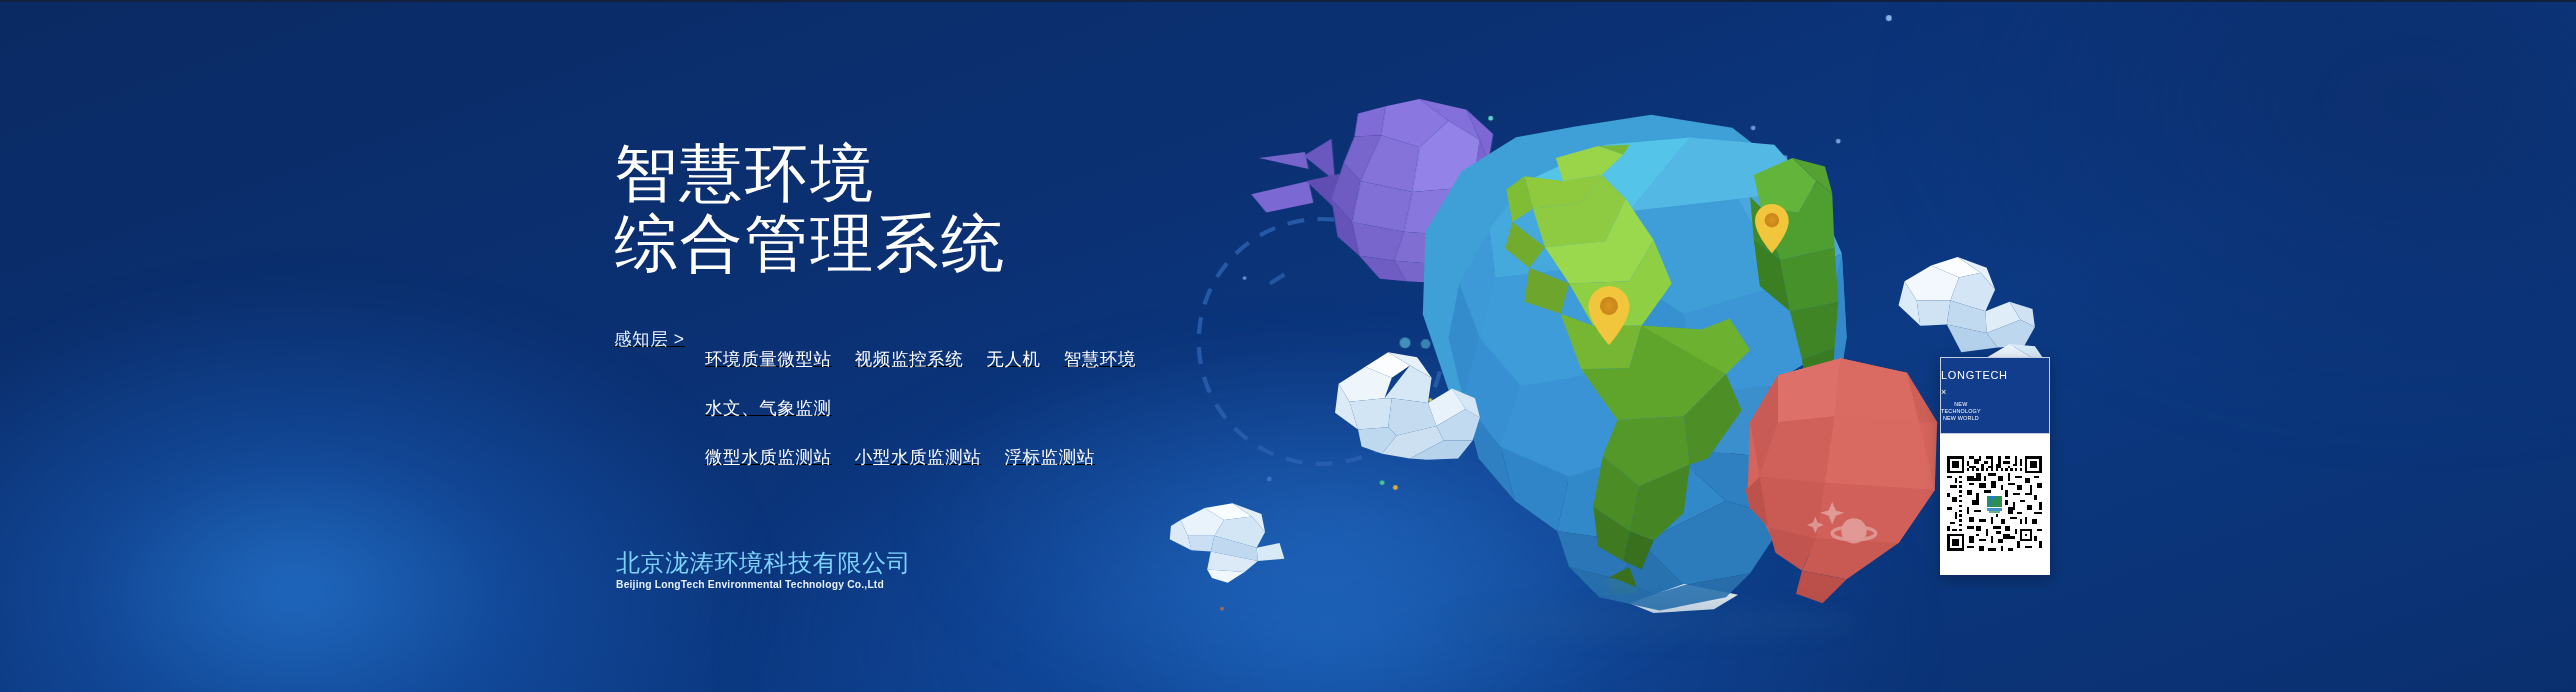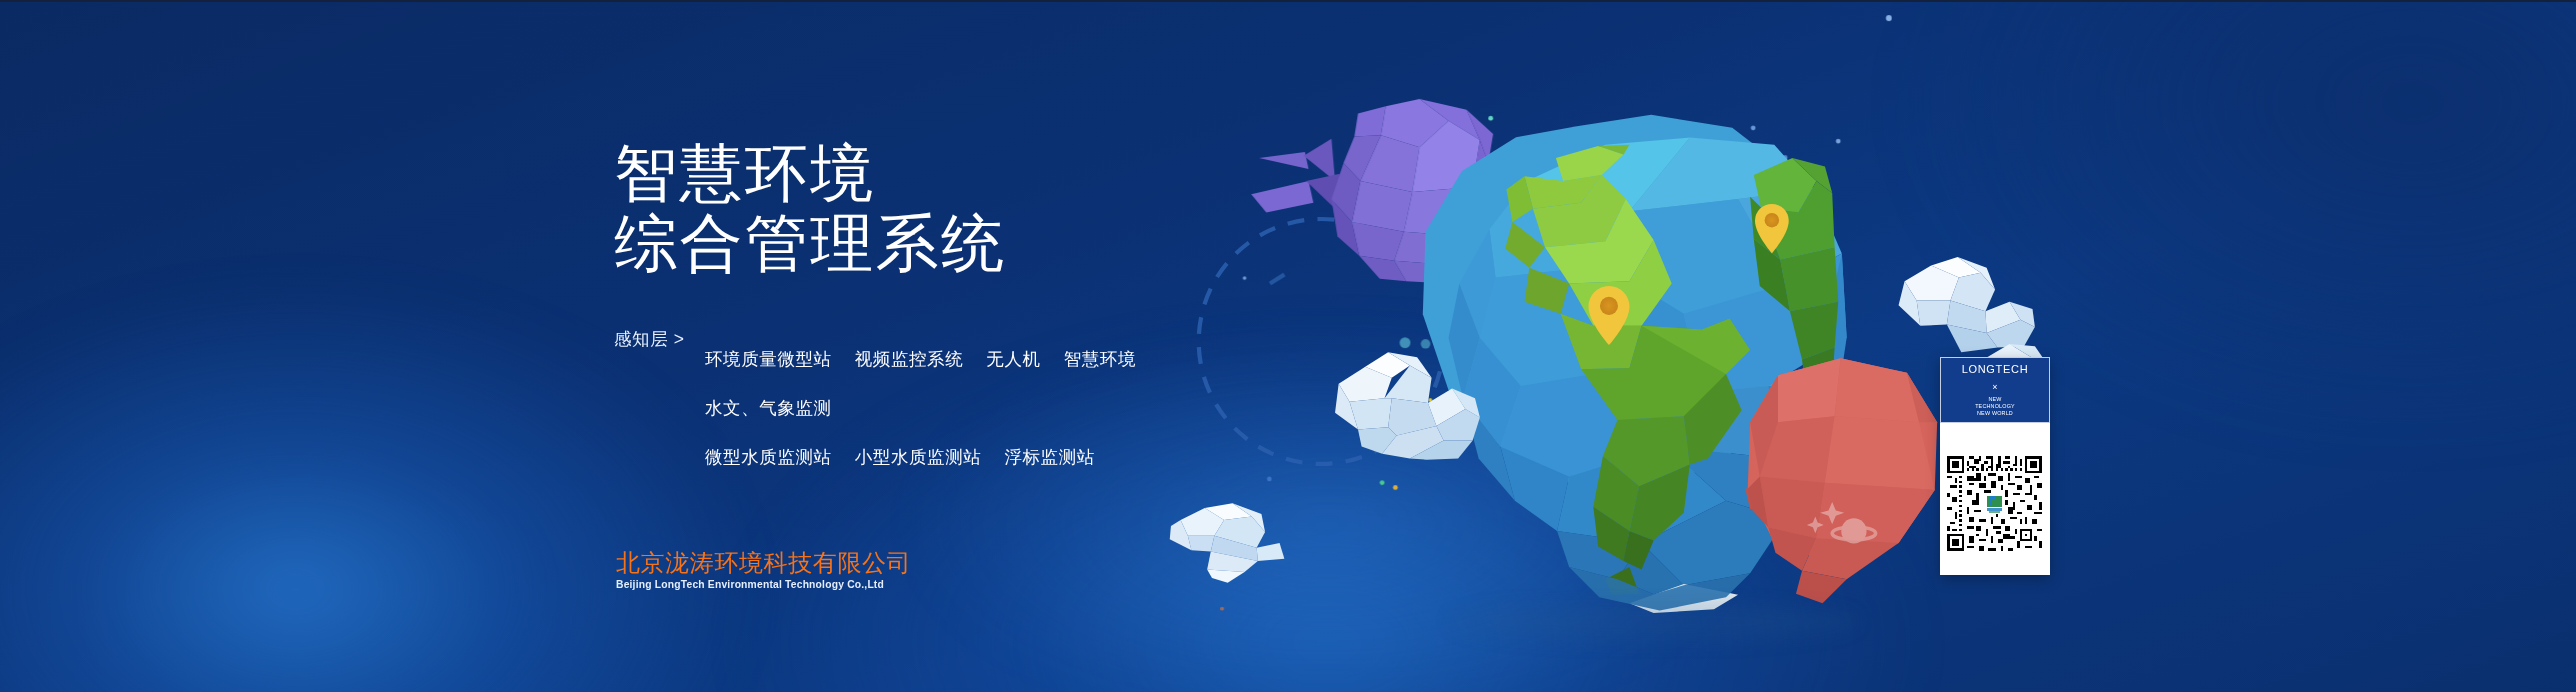--- a/index.html
+++ b/index.html
@@ -46,57 +46,57 @@
   .copy{position:absolute;left:614px;top:138px;width:604px;}
   .title-line{
     color:#ffffff;
     font-size:63px;
     line-height:70px;
     letter-spacing:2.4px;
     font-weight:400;
     white-space:nowrap;
   }
   .layers{margin-top:47px;}
-  .layer-row{display:flex;align-items:flex-start;margin-bottom:4.8px;}
+  .layer-row{display:flex;align-items:flex-start;margin-bottom:4.8px;text-decoration:underline;}
   .layer-row.second{margin-top:52px;}
   .layer-label{
     color:#eaf2ff;font-size:17.5px;line-height:29px;
     width:91px;flex:0 0 91px;letter-spacing:0.6px;white-space:nowrap;
   }
   .layer-items{display:flex;flex-direction:column;}
   .layer-line{
     color:#ffffff;font-size:17.5px;line-height:29px;
     letter-spacing:0.6px;white-space:nowrap;display:flex;margin-top:20px;
   }
   .layer-item{margin-right:23px;}
   .layer-item.tight{margin-right:9.7px;}
 
   .company{position:absolute;left:616px;top:548px;}
   .company-cn{
-    color:#f97316;font-size:24px;line-height:29px;letter-spacing:0.6px;white-space:nowrap;
+    color:#7dd3fc;font-size:24px;line-height:29px;letter-spacing:0.6px;white-space:nowrap;
   }
   .company-en{
     color:#e4eefc;font-size:10.3px;line-height:13.3px;letter-spacing:0.2px;white-space:nowrap;
     font-weight:bold;margin-top:1.2px;
   }
 
   
   .art{position:absolute;left:0;top:0;width:2576px;height:692px;}
 
   
   .qr-card{
     position:absolute;left:1940px;top:357px;width:110px;height:218px;
     background:#ffffff;
     box-shadow:0 3.6px 13.3px rgba(0,0,0,.28);
   }
   .qr-top{
-    position:relative;height:66px;background:#123c8c;
+    position:relative;height:77px;background:#123c8c;
     border:0.6px solid rgba(255,255,255,.75);
     box-sizing:border-box;
-    display:flex;flex-direction:column;align-items:center;justify-content:center;
+    display:flex;flex-direction:column;align-items:flex-start;justify-content:center;
     color:#fff;
   }
   .qr-brand{font-size:11px;letter-spacing:0.7px;line-height:13.3px;}
   .qr-x{font-size:9px;line-height:12px;margin:4.2px 0 3px;}
   .qr-tag{font-size:5.4px;line-height:7px;text-align:center;letter-spacing:0.2px;}
   .qr-code{
     position:absolute;left:5.4px;top:97px;width:99px;height:99px;
   }
 </style>
 </head>

